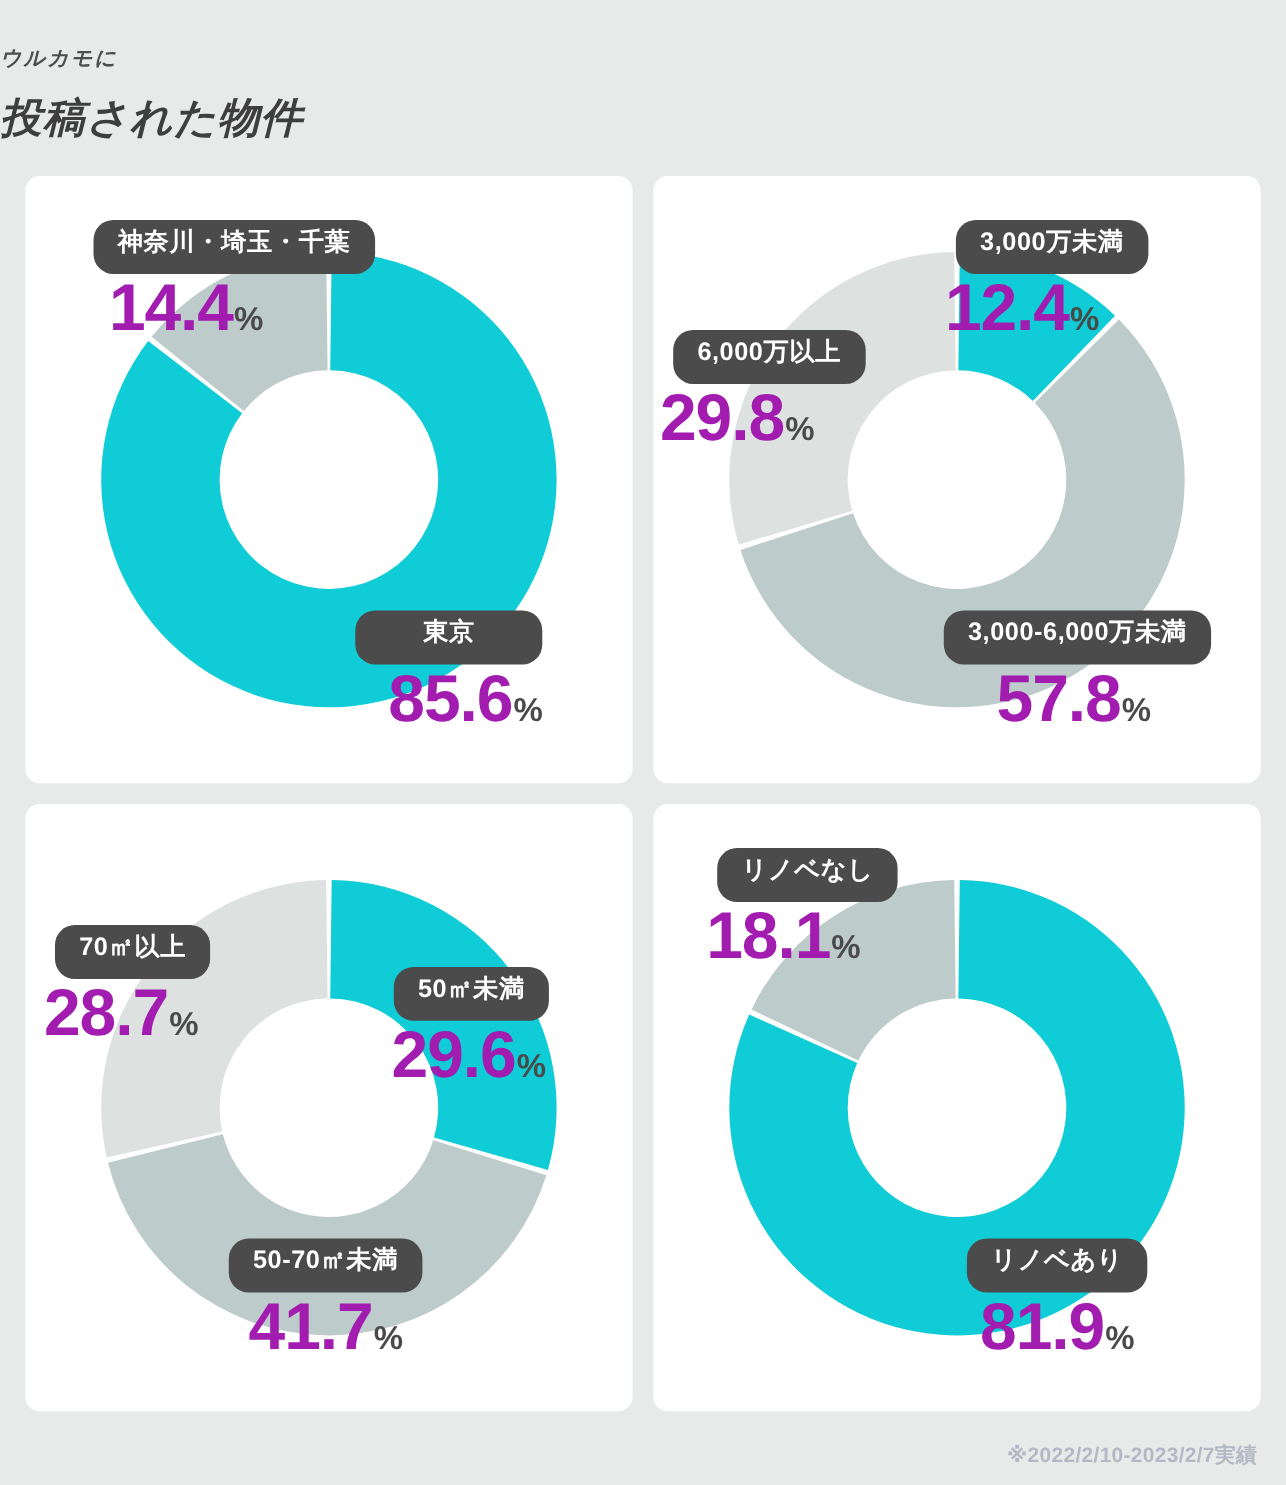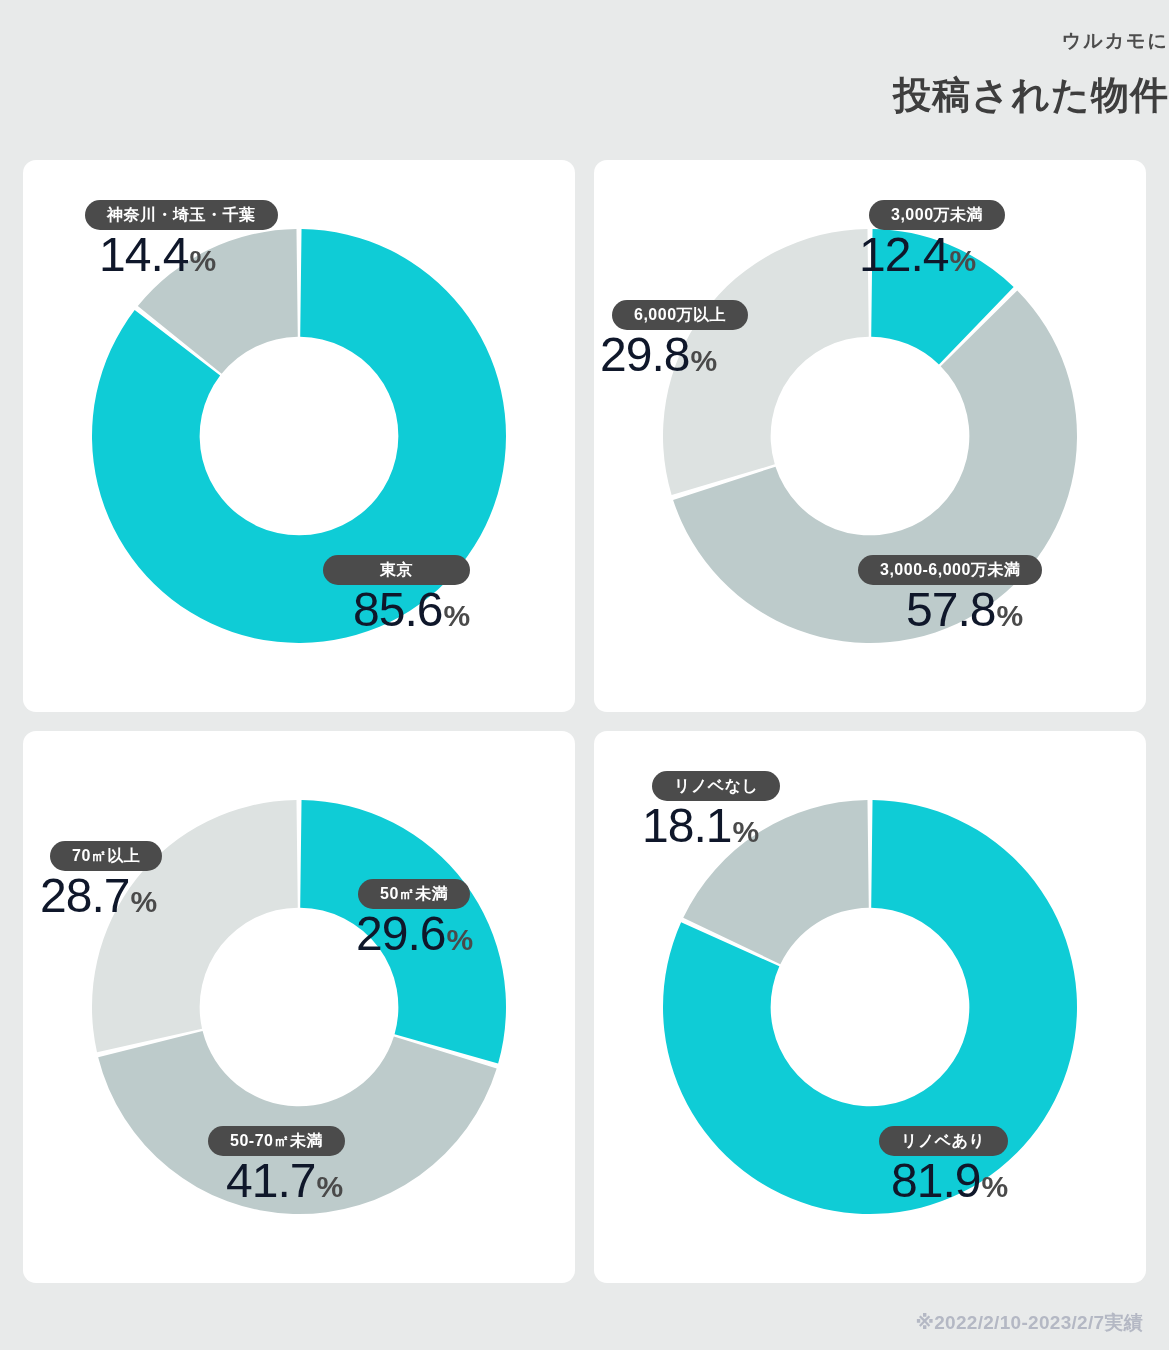--- a/index.html
+++ b/index.html
@@ -10,22 +10,23 @@
     background: #e8eaea;
     font-family: "Liberation Sans", "DejaVu Sans", sans-serif;
     color: #4a4a4a;
     overflow: hidden;
     position: relative;
   }
 
   
   .header {
     width: 100%;
-    padding-top: 29px;
-    text-align: right;
+    padding-top: 42px;
+    text-align: left;
+    font-style: italic;
   }
   .header .eyebrow {
     font-size: 19px;
     font-weight: 700;
     letter-spacing: 2px;
     color: #4d4d4d;
     line-height: 1.3;
   }
   .header .main-title {
     font-size: 38px;
@@ -68,38 +69,38 @@
 
   
   .lbl {
     position: absolute;
     white-space: nowrap;
   }
   .lbl .pill {
     display: inline-block;
     background: #4b4b4b;
     color: #ffffff;
-    font-size: 16px;
+    font-size: 23px;
     font-weight: 700;
     letter-spacing: 0.5px;
     border-radius: 18px;
-    padding: 6px 22px 5px 22px;
+    padding: 6px 22px 16px 22px;
     line-height: 1.18;
   }
   .lbl .valrow {
     display: block;
     margin-top: 1px;
     line-height: 1;
     color: #4a4a4a;
   }
   .lbl .num {
-    font-size: 48px;
-    font-weight: 400;
+    font-size: 60px;
+    font-weight: 700;
     letter-spacing: -1px;
-    color: #0f172a;
+    color: #a21caf;
   }
   .lbl .pct {
     font-size: 30px;
     font-weight: 700;
     color: #4a4a4a;
     margin-left: 1px;
   }
 
   
   .p-c1-a { left: 62px;  top: 40px; text-align: left; }

